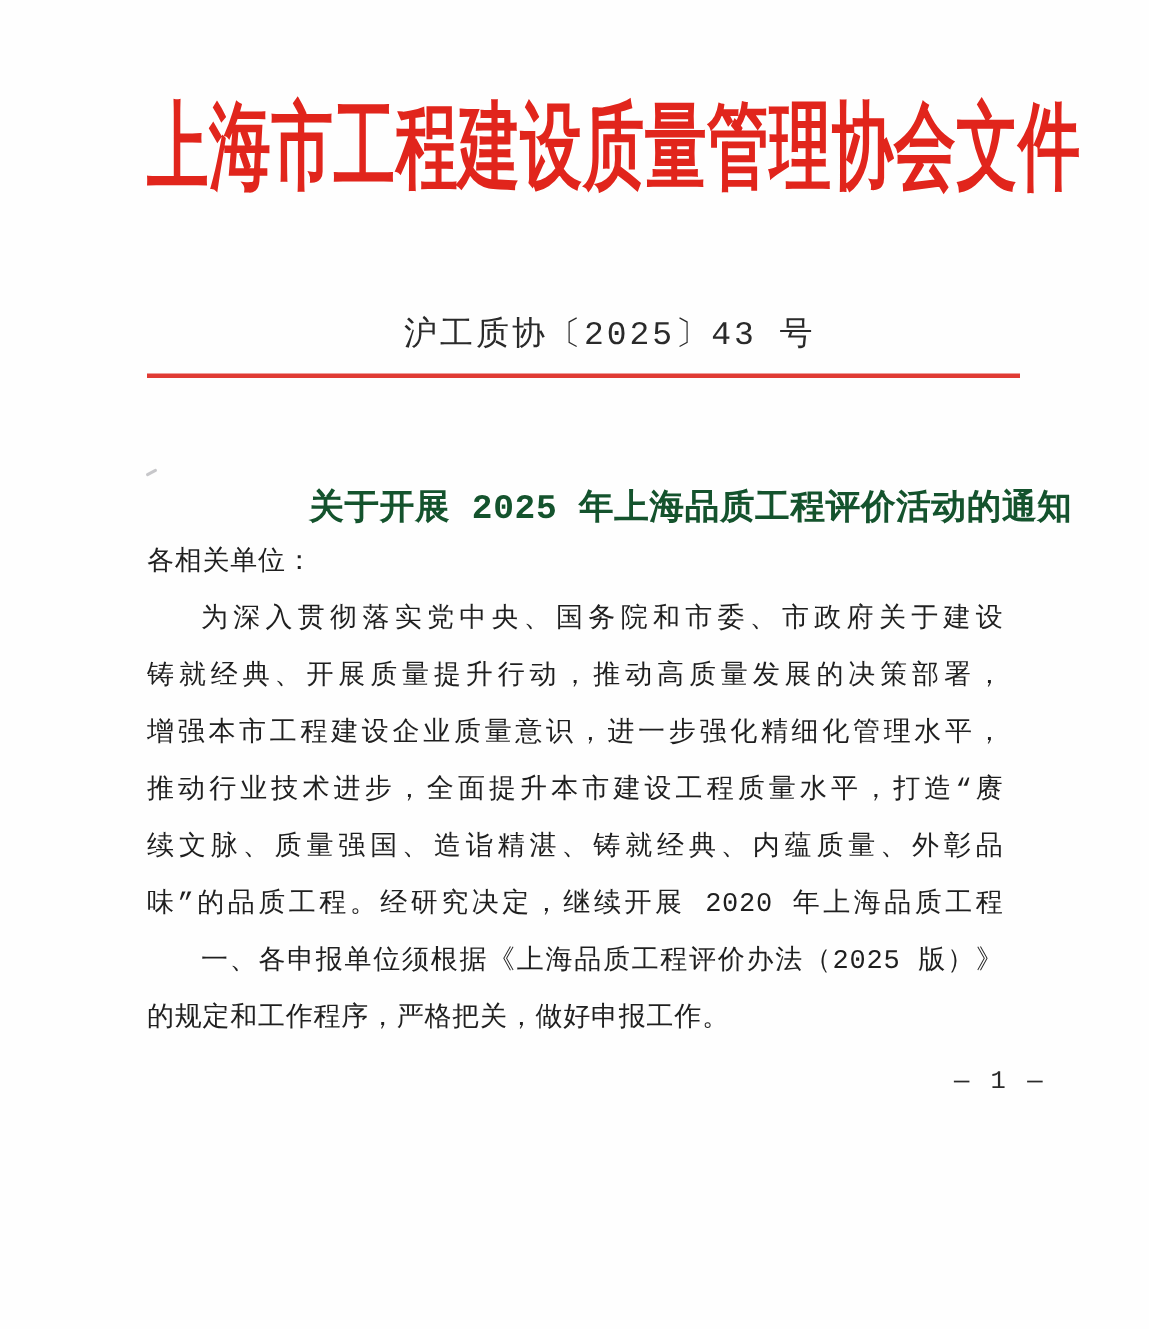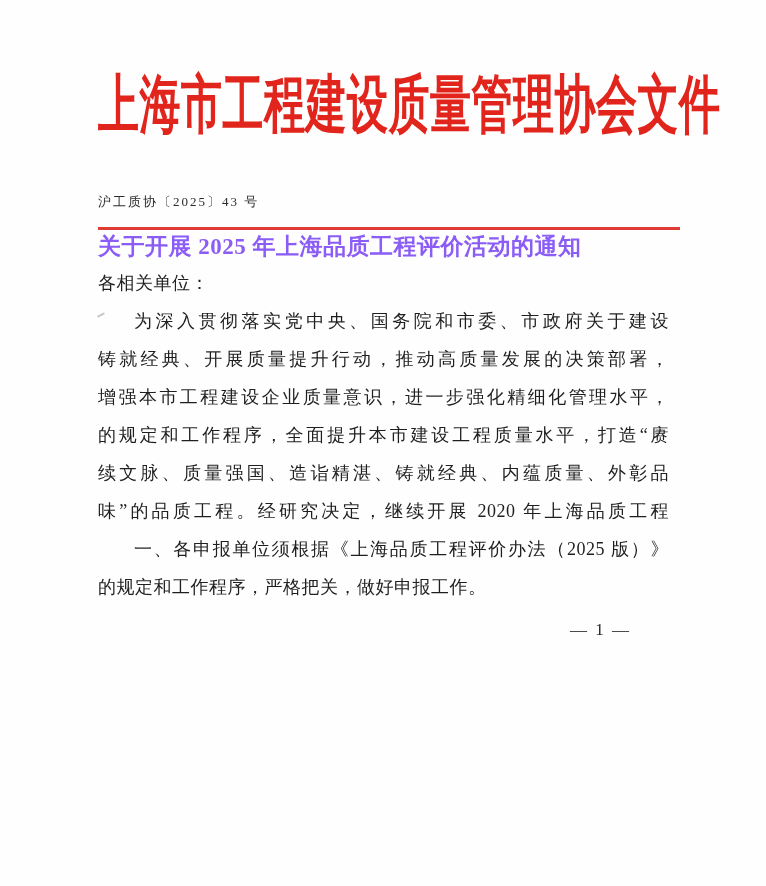--- a/index.html
+++ b/index.html
@@ -2,57 +2,59 @@
 <html><head>
 <meta charset="utf-8">
 <style>
   * { margin: 0; padding: 0; box-sizing: border-box; }
   html, body { background: #ffffff; }
   .page {
     position: relative;
     width: 766px;
     height: 886px;
     background: #fefefe;
-    font-family: Liberation Serif, serif;
+    font-family: Liberation Mono, monospace;
     color: #1f1f1f;
-    padding: 72px 117px 0 98px;
+    padding: 72px 51px 0 98px;
     overflow: hidden;
   }
   .org-title {
     height: 64px;
     line-height: 64px;
     text-align: center;
     white-space: nowrap;
     font-size: 41px;
     font-weight: 700;
     letter-spacing: 0.5px;
     color: #e1251c;
     transform: scaleY(1.55);
     transform-origin: 50% 50%;
   }
   .doc-number {
-    margin-top: 54px;
+    margin-top: 76px;
     line-height: 24px;
-    font-size: 13px;
+    text-align: center;
+    font-size: 22px;
     letter-spacing: 2px;
     color: #2a2a2a;
   }
   .red-line {
     margin-top: 13px;
     width: 582px;
     height: 3px;
     background: #e03b34;
   }
   .doc-title {
+    margin-top: 70px;
     line-height: 34px;
-    text-align: left;
+    text-align: right;
     font-size: 23px;
     font-weight: 700;
     letter-spacing: 0.5px;
-    color: #8b5cf6;
+    color: #14532d;
   }
   .body-text {
     font-size: 18px;
     line-height: 38px;
     letter-spacing: 0.5px;
   }
   .ln { width: 571px; white-space: nowrap; }
   .jst {
     white-space: normal;
     text-align: justify;
@@ -93,21 +95,21 @@
 
   <div class="scan-artifact"></div>
 
   <h1 class="doc-title">关于开展 2025 年上海品质工程评价活动的通知</h1>
 
   <div class="body-text">
     <div class="ln">各相关单位：</div>
     <div class="ln ind jst">为深入贯彻落实党中央、国务院和市委、市政府关于建设</div>
     <div class="ln jst">铸就经典、开展质量提升行动，推动高质量发展的决策部署，</div>
     <div class="ln jst">增强本市工程建设企业质量意识，进一步强化精细化管理水平，</div>
-    <div class="ln jst">的规定和工作程序，全面提升本市建设工程质量水平，打造“赓</div>
+    <div class="ln jst">推动行业技术进步，全面提升本市建设工程质量水平，打造“赓</div>
     <div class="ln jst">续文脉、质量强国、造诣精湛、铸就经典、内蕴质量、外彰品</div>
     <div class="ln jst">味”的品质工程。经研究决定，继续开展 2020 年上海品质工程</div>
     <div class="ln ind jst">一、各申报单位须根据《上海品质工程评价办法（2025 版）》</div>
     <div class="ln">的规定和工作程序，严格把关，做好申报工作。</div>
   </div>
 
   <div class="page-footer">— 1 —</div>
 
 </div>
 

